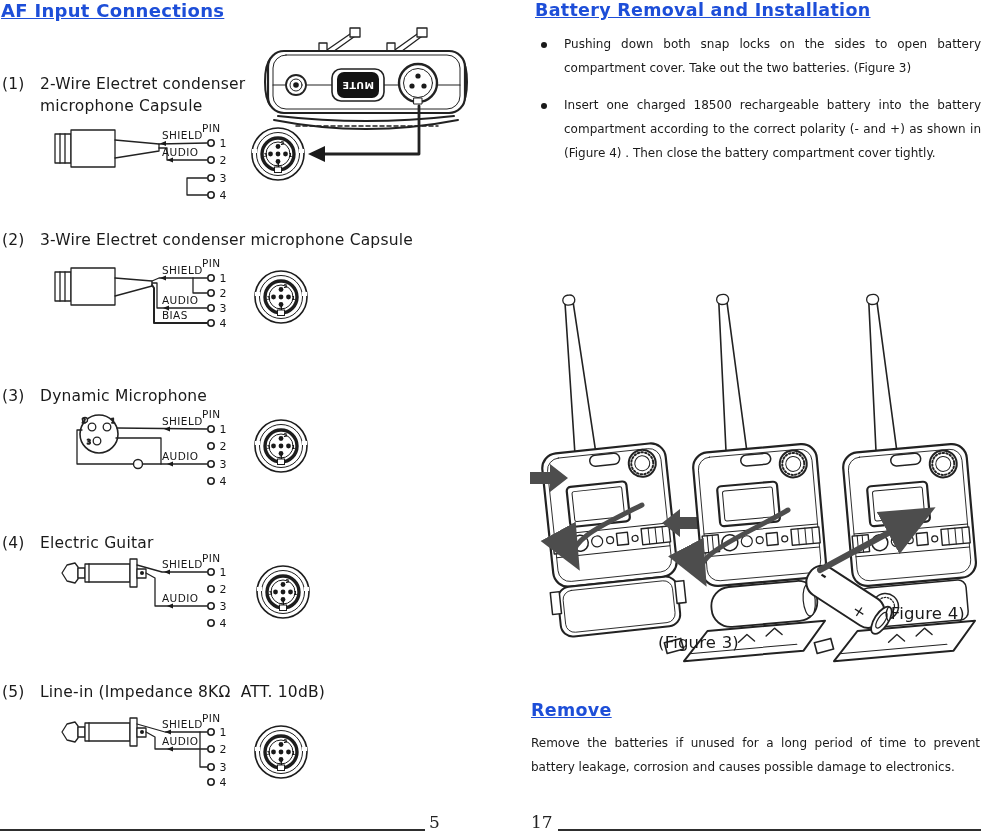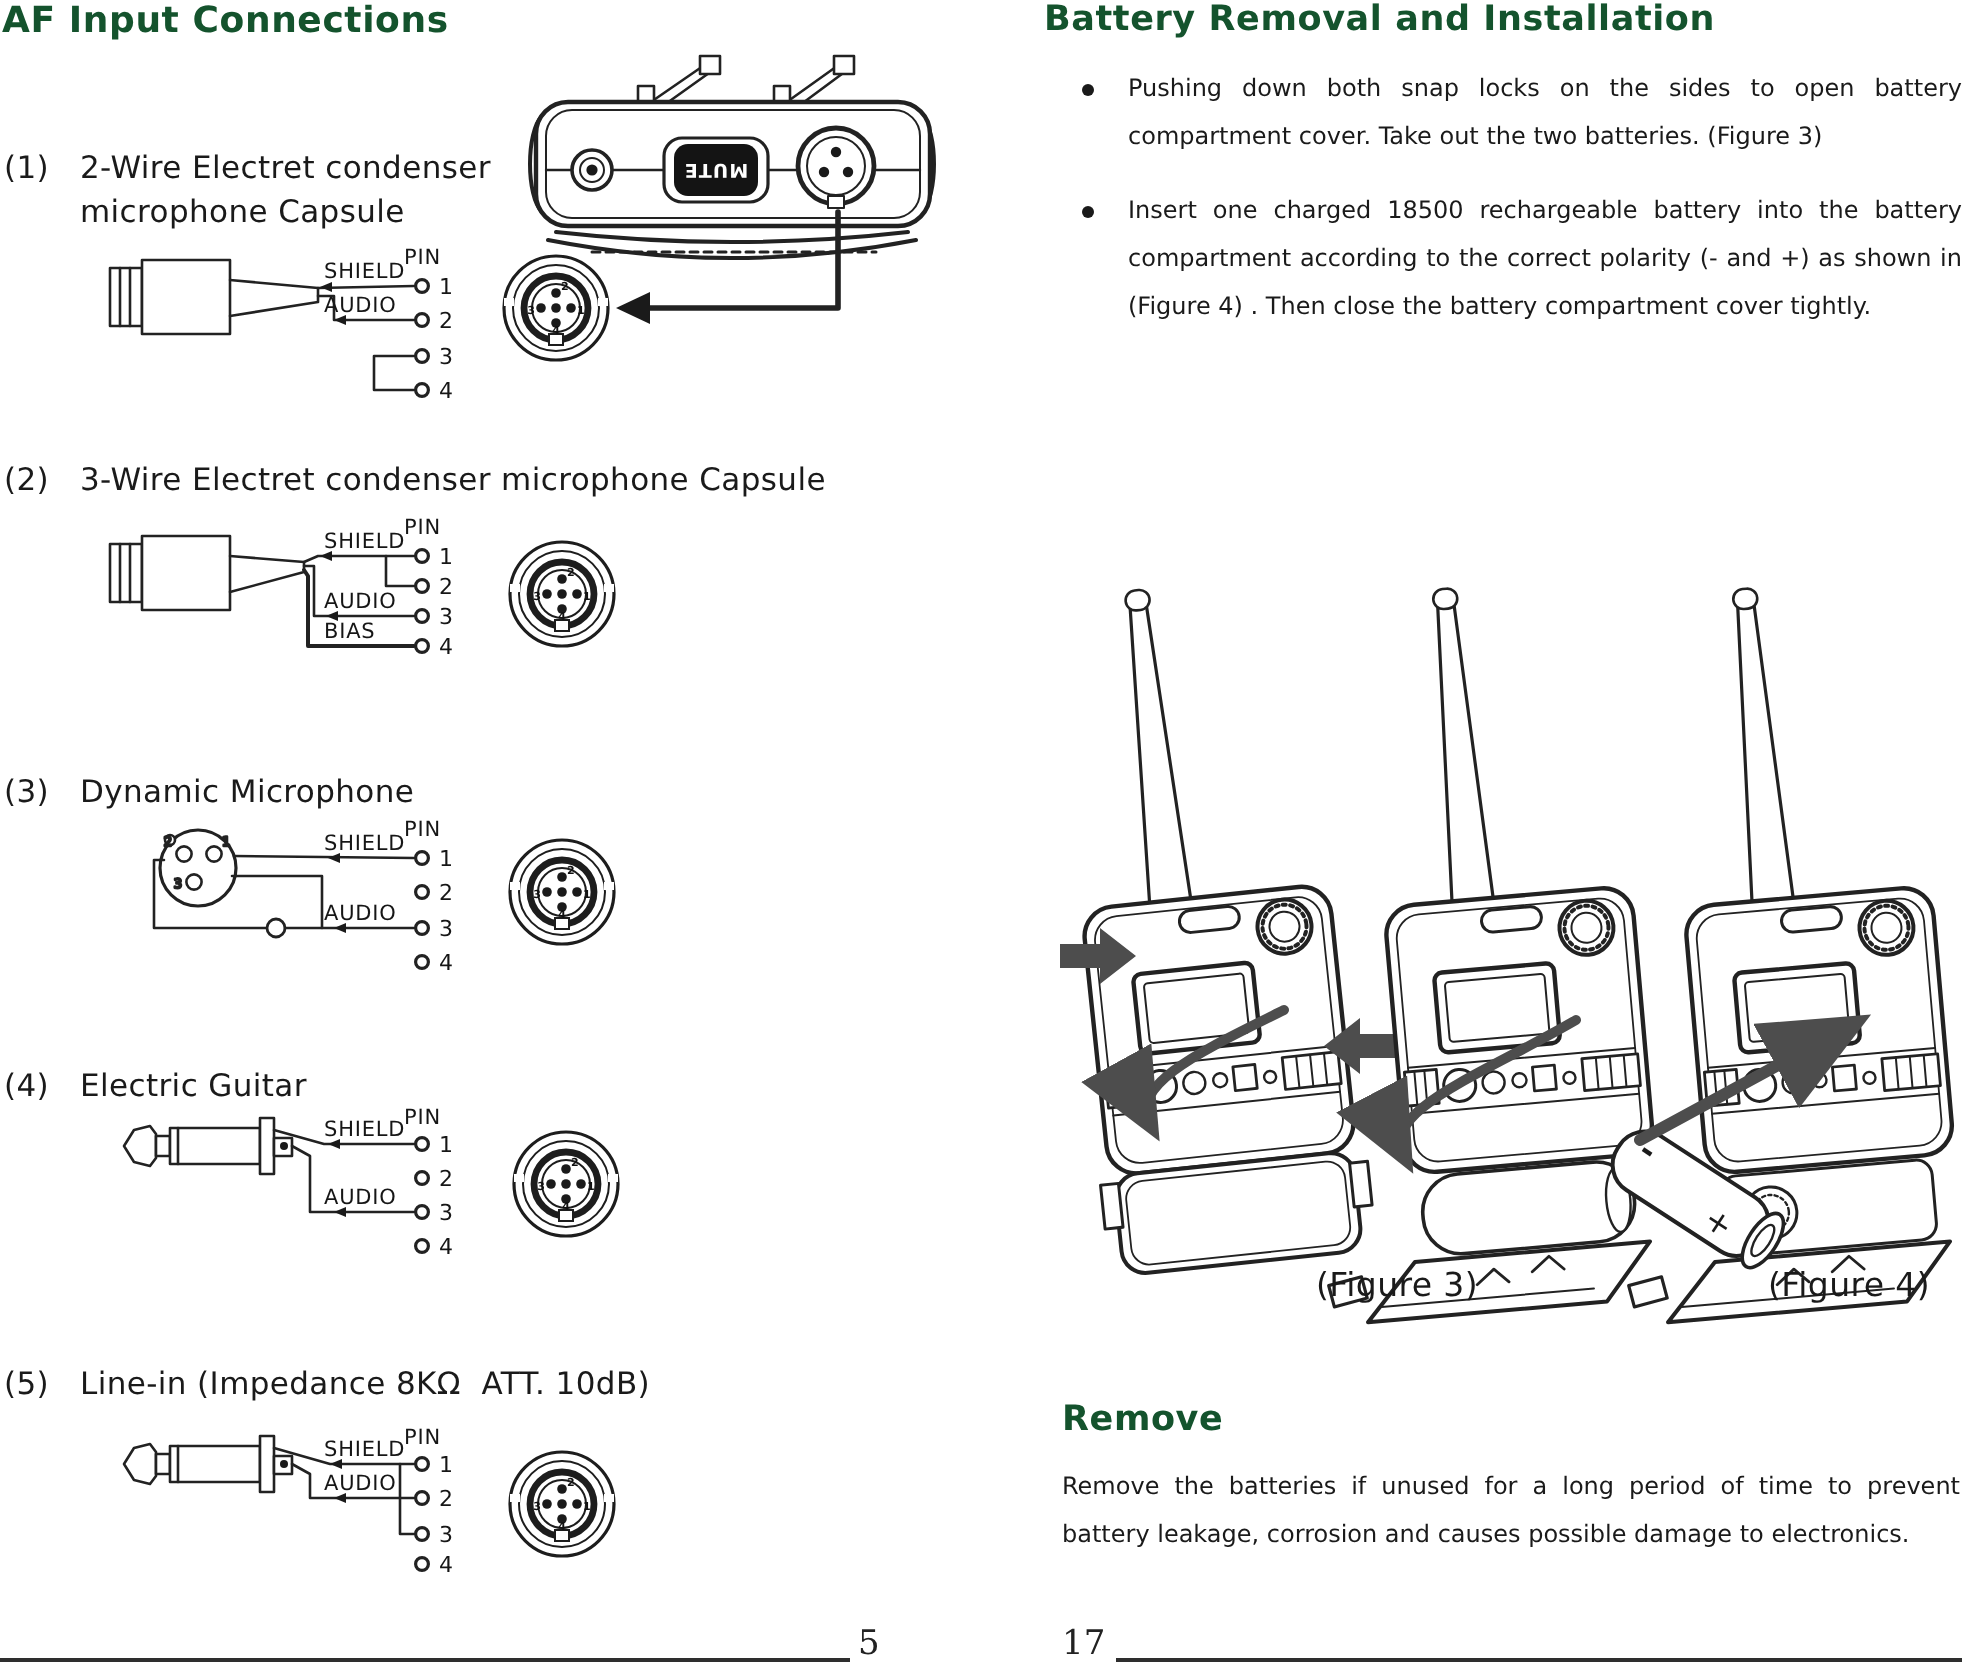--- a/index.html
+++ b/index.html
@@ -1,19 +1,19 @@
 <!DOCTYPE html>
 <html><head>
 <meta charset="utf-8">
 <style>
   html,body{margin:0;padding:0;background:#ffffff;}
   .root{position:relative;width:981px;height:839px;background:#fff;overflow:hidden;
         font-family:"DejaVu Sans","Liberation Sans",sans-serif;color:#1a1a1a;}
   .abs{position:absolute;}
-  .h1{font-size:18px;font-weight:bold;letter-spacing:.3px;color:#14532d;white-space:nowrap;}
+  .h1{font-size:18px;font-weight:bold;letter-spacing:.3px;color:#1d4ed8;white-space:nowrap;text-decoration:underline;}
   .item{font-size:15.5px;letter-spacing:.2px;line-height:22px;padding-left:38px;}
   .item .inum{position:absolute;left:0;top:0;}
   .nowrap{white-space:nowrap;}
   .bullets{width:450px;}
   .bullet-row{display:flex;margin-bottom:13px;}
   .b-dot{flex:none;width:6px;height:6px;border-radius:50%;background:#1a1a1a;margin:10px 0 0 10px;}
   .b-text{margin:0 0 0 17px;font-size:12px;line-height:24px;text-align:justify;}
   .para{font-size:12px;line-height:23.5px;text-align:justify;}
   .caption{font-size:16.5px;letter-spacing:.2px;white-space:nowrap;}
   .pageno{font-family:"DejaVu Serif","Liberation Serif",serif;font-size:17px;color:#222;}
@@ -349,21 +349,21 @@
       <text class="tinytxt" x="2.5" y="-9">2</text>
       <text class="tinytxt" x="10.5" y="3">1</text>
       <text class="tinytxt" x="-10.5" y="3" text-anchor="end">3</text>
       <text class="tinytxt" x="0" y="13" text-anchor="middle">4</text>
     </g>
   </svg>
 
   <div class="abs rule" style="left:0;top:829px;width:425px;"></div>
   <div class="abs pageno" style="left:429px;top:812px;">5</div>
 
-  <div class="abs h1" style="left:522px;top:0px;font-size:17.5px;">Battery Removal and Installation</div>
+  <div class="abs h1" style="left:535px;top:0px;font-size:17.5px;">Battery Removal and Installation</div>
 
   <div class="abs bullets" style="left:531px;top:32px;">
     <div class="bullet-row">
       <span class="b-dot"></span>
       <p class="b-text">Pushing down both snap locks on the sides to open battery compartment cover. Take out the two batteries. (Figure 3)</p>
     </div>
     <div class="bullet-row">
       <span class="b-dot"></span>
       <p class="b-text">Insert one charged 18500 rechargeable battery into the battery compartment according to the correct polarity (- and +) as shown in (Figure 4) . Then close the battery compartment cover tightly.</p>
     </div>
@@ -438,21 +438,21 @@
       <rect x="0" y="0" width="86" height="32" rx="15" class="ln fw sw2"></rect>
       <text x="10" y="15" font-size="16" font-weight="bold" fill="#1a1a1a">-</text>
       <text x="56" y="26" font-size="16" fill="#1a1a1a">+</text>
       <ellipse cx="86" cy="16" rx="7" ry="15.5" class="ln fw sw18"></ellipse>
       <ellipse cx="86" cy="16" rx="3.5" ry="9" class="ln sw12"></ellipse>
     </g>
     <path class="garrow" style="stroke-width:6" d="M290,300 L395,243" marker-end="url(#ah)"></path>
   </svg>
 
   <div class="abs caption" style="left:658px;top:633px;">(Figure 3)</div>
-  <div class="abs caption" style="left:884px;top:633px;text-align:center;">(Figure 4)</div>
+  <div class="abs caption" style="left:884px;top:604px;text-align:center;">(Figure 4)</div>
 
   <div class="abs h1" style="left:531px;top:700px;font-size:17.5px;">Remove</div>
   <div class="abs para" style="left:531px;top:732px;width:449px;">Remove the batteries if unused for a long period of time to prevent battery leakage, corrosion and causes possible damage to electronics.</div>
 
   <div class="abs pageno" style="left:531px;top:812px;">17</div>
   <div class="abs rule" style="left:558px;top:829px;width:423px;"></div>
 
 </div>
 
 </body></html>

